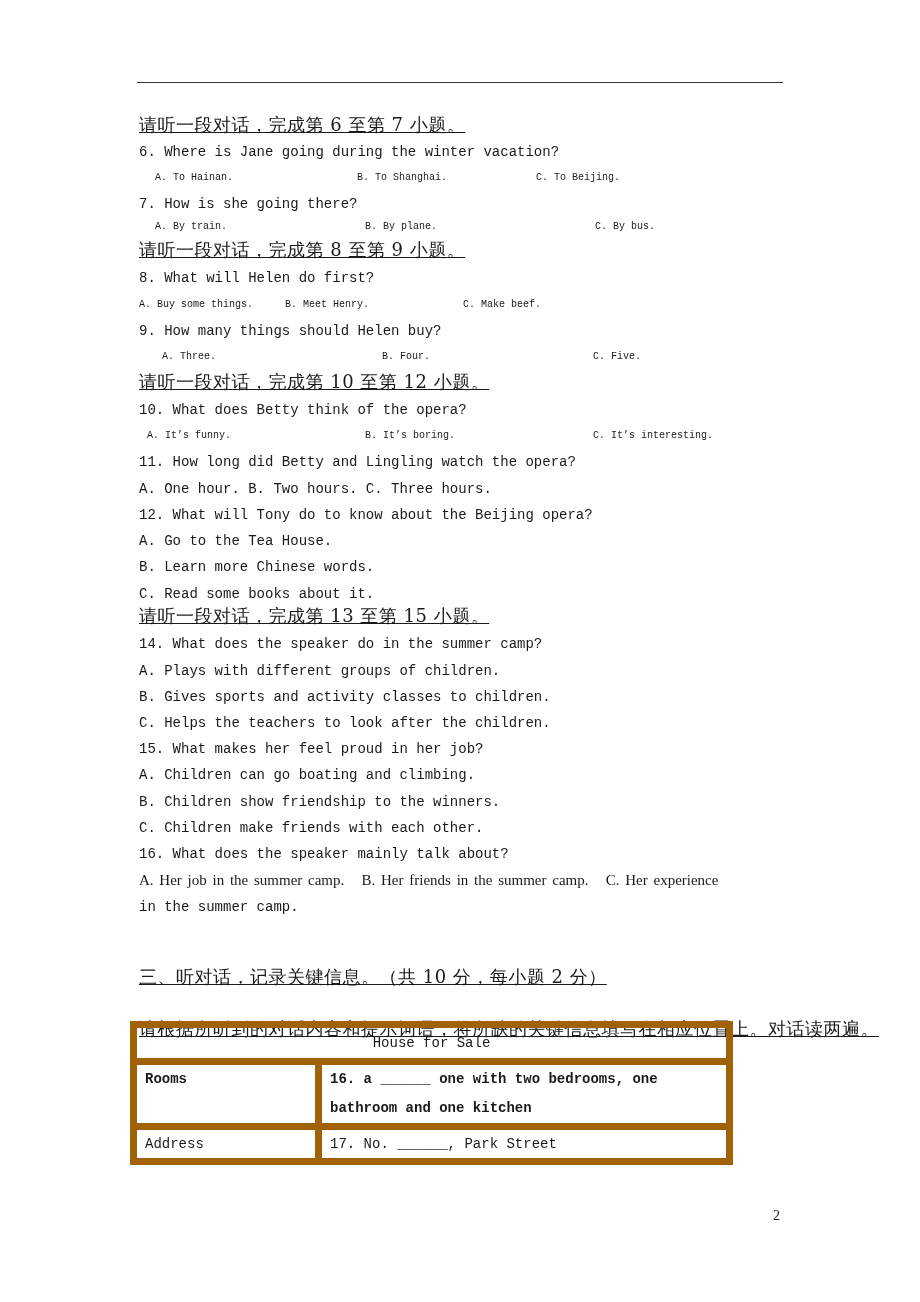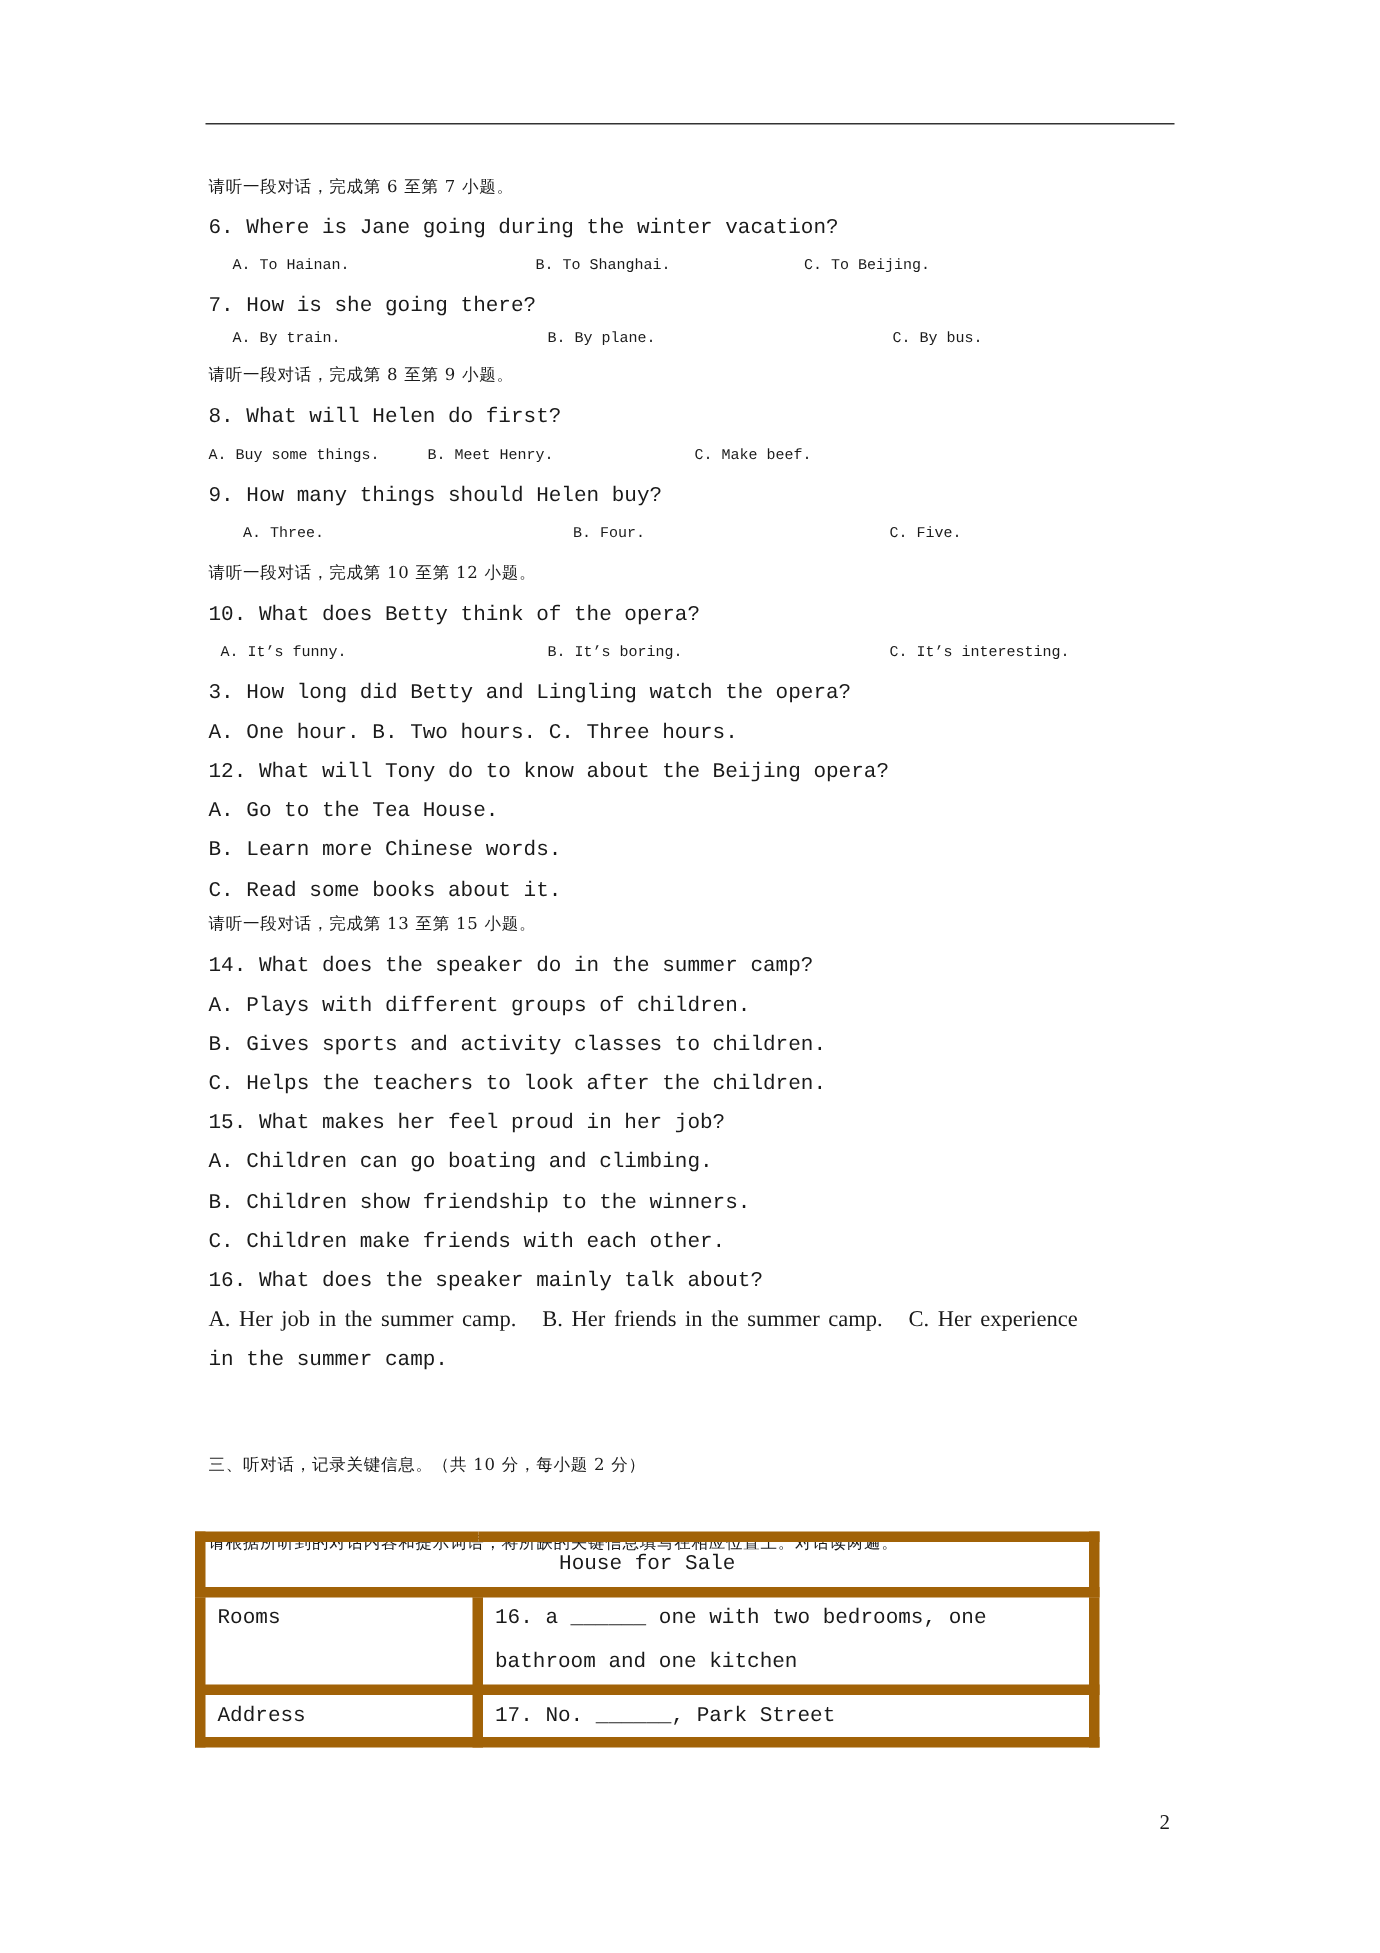--- a/index.html
+++ b/index.html
@@ -1,28 +1,28 @@
 <!DOCTYPE html>
 <html><head>
 <meta charset="utf-8">
 <style>
   html, body { margin:0; padding:0; background:#ffffff; }
   body { width:920px; height:1302px; position:relative; overflow:hidden;
          font-family:"Liberation Mono","DejaVu Sans Mono",monospace; color:#1a1a1a; }
   .rule { position:absolute; left:137px; top:82px; width:646px; height:0; border-top:1.5px solid #333; }
   .line { position:absolute; left:139px; font-size:14px; line-height:18px; white-space:pre; letter-spacing:0px; }
-  .cn { font-family:"DejaVu Serif","Liberation Serif",serif; font-size:11px; letter-spacing:0.5px; }
+  .cn { font-family:"DejaVu Serif","Liberation Serif",serif; font-size:18px; letter-spacing:0.5px;text-decoration:underline; }
   .opt { position:absolute; font-size:10px; line-height:18px; white-space:pre; }
   .serifline { font-family:"Liberation Serif","DejaVu Serif",serif; font-size:15px; word-spacing:2px; }
   table.house { position:absolute; left:130px; top:1021px; width:603px; border-collapse:collapse;
                 font-family:"Liberation Mono","DejaVu Sans Mono",monospace; font-size:14px; }
   table.house td { border:7px solid #a16207; padding:0 8px; vertical-align:middle; }
   table.house td.hdr { text-align:center; height:30px; }
   table.house td.lbl { width:162px; }
-  table.house tr.r1 td { height:58px; }
+  table.house tr.r1 td { height:58px;font-weight:bold; }
   table.house tr.r1 td.val { line-height:29px; vertical-align:top;margin-top:15px; }
   table.house tr.r2 td, table.house tr.r3 td { height:28px; }
   .pagenum { position:absolute; left:773px; top:1208px; font-family:"Liberation Serif",serif; font-size:14px; }
 </style>
 </head>
 <body>
 
 <div class="rule"></div>
 
 <div class="line cn" style="top:116px">请听一段对话，完成第 6 至第 7 小题。</div>
@@ -43,21 +43,21 @@
 <div class="line" style="top:322px">9. How many things should Helen buy?</div>
 <div class="opt" style="left:162px;top:348px">A. Three.</div>
 <div class="opt" style="left:382px;top:348px">B. Four.</div>
 <div class="opt" style="left:593px;top:348px">C. Five.</div>
 
 <div class="line cn" style="top:373px">请听一段对话，完成第 10 至第 12 小题。</div>
 <div class="line" style="top:401px">10. What does Betty think of the opera?</div>
 <div class="opt" style="left:147px;top:427px">A. It’s funny.</div>
 <div class="opt" style="left:365px;top:427px">B. It’s boring.</div>
 <div class="opt" style="left:593px;top:427px">C. It’s interesting.</div>
-<div class="line" style="top:453px">3. How long did Betty and Lingling watch the opera?</div>
+<div class="line" style="top:453px">11. How long did Betty and Lingling watch the opera?</div>
 <div class="line" style="top:480px">A. One hour. B. Two hours. C. Three hours.</div>
 <div class="line" style="top:506px">12. What will Tony do to know about the Beijing opera?</div>
 <div class="line" style="top:532px">A. Go to the Tea House.</div>
 <div class="line" style="top:558px">B. Learn more Chinese words.</div>
 <div class="line" style="top:585px">C. Read some books about it.</div>
 
 <div class="line cn" style="top:607px">请听一段对话，完成第 13 至第 15 小题。</div>
 <div class="line" style="top:635px">14. What does the speaker do in the summer camp?</div>
 <div class="line" style="top:662px">A. Plays with different groups of children.</div>
 <div class="line" style="top:688px">B. Gives sports and activity classes to children.</div>

